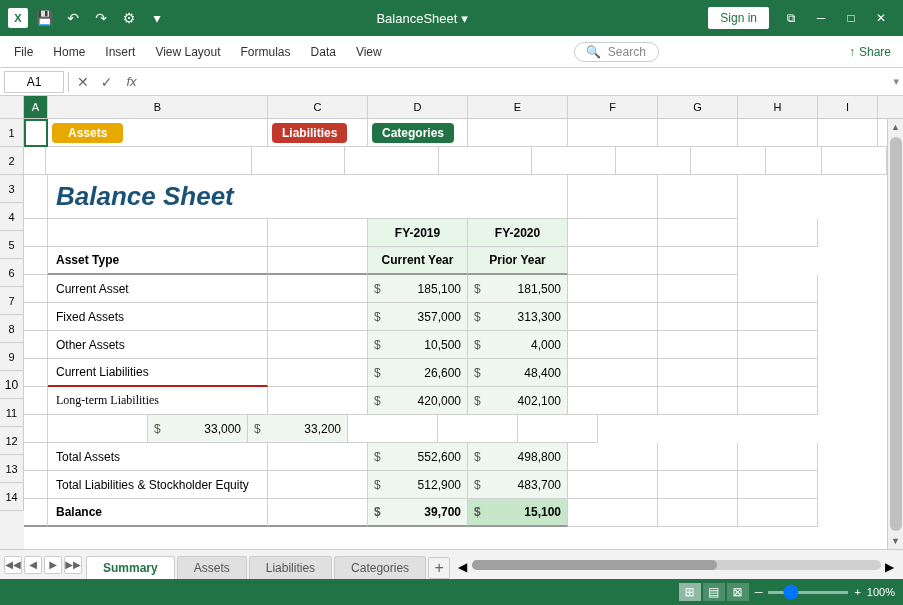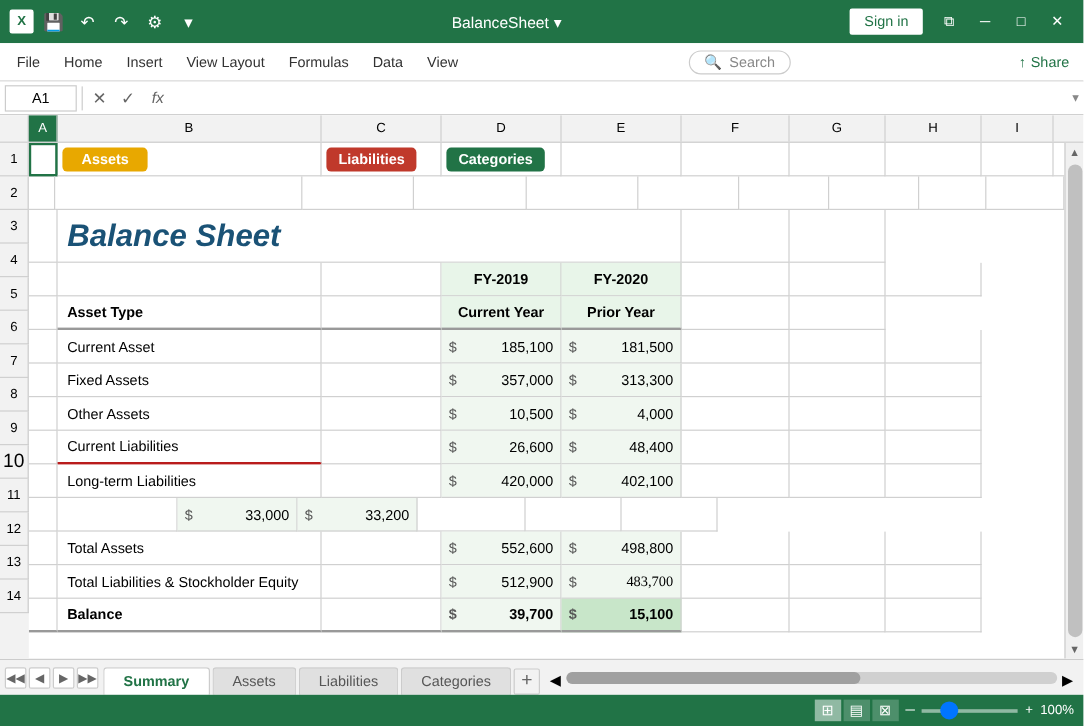--- a/index.html
+++ b/index.html
@@ -131,21 +131,21 @@
       <div style="display:flex; flex-direction:column; background:#f2f2f2; flex-shrink:0;">
         <div style="width:24px; height:28px; display:flex; align-items:center; justify-content:center; border-bottom:1px solid #d0d0d0; border-right:1px solid #ccc; font-size:11px;">1</div>
         <div style="width:24px; height:28px; display:flex; align-items:center; justify-content:center; border-bottom:1px solid #d0d0d0; border-right:1px solid #ccc; font-size:11px;">2</div>
         <div style="width:24px; height:28px; display:flex; align-items:center; justify-content:center; border-bottom:1px solid #d0d0d0; border-right:1px solid #ccc; font-size:11px;">3</div>
         <div style="width:24px; height:28px; display:flex; align-items:center; justify-content:center; border-bottom:1px solid #d0d0d0; border-right:1px solid #ccc; font-size:11px;">4</div>
         <div style="width:24px; height:28px; display:flex; align-items:center; justify-content:center; border-bottom:1px solid #d0d0d0; border-right:1px solid #ccc; font-size:11px;">5</div>
         <div style="width:24px; height:28px; display:flex; align-items:center; justify-content:center; border-bottom:1px solid #d0d0d0; border-right:1px solid #ccc; font-size:11px;">6</div>
         <div style="width:24px; height:28px; display:flex; align-items:center; justify-content:center; border-bottom:1px solid #d0d0d0; border-right:1px solid #ccc; font-size:11px;">7</div>
         <div style="width:24px; height:28px; display:flex; align-items:center; justify-content:center; border-bottom:1px solid #d0d0d0; border-right:1px solid #ccc; font-size:11px;">8</div>
         <div style="width:24px; height:28px; display:flex; align-items:center; justify-content:center; border-bottom:1px solid #d0d0d0; border-right:1px solid #ccc; font-size:11px;">9</div>
-        <div style="width:24px; height:28px; display:flex; align-items:center; justify-content:center; border-bottom:1px solid #d0d0d0; border-right:1px solid #ccc; font-size:16px;text-align:right;">10</div>
+        <div style="width:24px; height:28px; display:flex; align-items:center; justify-content:center; border-bottom:1px solid #d0d0d0; border-right:1px solid #ccc; font-size:12px;text-align:right;">10</div>
         <div style="width:24px; height:28px; display:flex; align-items:center; justify-content:center; border-bottom:1px solid #d0d0d0; border-right:1px solid #ccc; font-size:11px;">11</div>
         <div style="width:24px; height:28px; display:flex; align-items:center; justify-content:center; border-bottom:1px solid #d0d0d0; border-right:1px solid #ccc; font-size:11px;">12</div>
         <div style="width:24px; height:28px; display:flex; align-items:center; justify-content:center; border-bottom:1px solid #d0d0d0; border-right:1px solid #ccc; font-size:11px;">13</div>
         <div style="width:24px; height:28px; display:flex; align-items:center; justify-content:center; border-bottom:1px solid #d0d0d0; border-right:1px solid #ccc; font-size:11px;">14</div>
       </div>
 
       <div style="flex:1; overflow:hidden; position:relative;">
 
         <div style="display:flex; height:28px;">
           <div style="width:24px; min-width:24px; height:28px; border-right:1px solid #d0d0d0; border-bottom:1px solid #d0d0d0; outline:2px solid #217346; outline-offset:-2px;"></div>
@@ -280,21 +280,21 @@
     <div style="width:100px; border-right:1px solid #d0d0d0; border-bottom:1px solid #d0d0d0; display:flex; align-items:center; padding:0 6px; font-size:12px; font-weight:400; background:#f0f7f0;">
       <span style="color:#555; margin-right:4px;">$</span>
       <span style="flex:1; text-align:right;">48,400</span>
     </div>
     <div style="width:90px; border-right:1px solid #d0d0d0; border-bottom:1px solid #d0d0d0;"></div>
     <div style="width:80px; border-right:1px solid #d0d0d0; border-bottom:1px solid #d0d0d0;"></div>
     <div style="width:80px; border-right:1px solid #d0d0d0; border-bottom:1px solid #d0d0d0;"></div>
   </div>
             <div style="display: flex; height: 28px;">
     <div style="width:24px; border-right:1px solid #d0d0d0; border-bottom:1px solid #d0d0d0;"></div>
-    <div style="width:220px; border-right:1px solid #d0d0d0; border-bottom:1px solid #d0d0d0; display:flex; align-items:center; padding:0 8px; font-size:12px; font-weight:400;">Long-term Liabilities</div>
+    <div style="width:220px; border-right:1px solid #d0d0d0; border-bottom:1px solid #d0d0d0; display:flex; align-items:center; padding:0 8px; font-size:12px; font-weight:400;font-family:Liberation Serif, serif;">Long-term Liabilities</div>
     <div style="width:100px; border-right:1px solid #d0d0d0; border-bottom:1px solid #d0d0d0;"></div>
     <div style="width:100px; border-right:1px solid #d0d0d0; border-bottom:1px solid #d0d0d0; display:flex; align-items:center; padding:0 6px; font-size:12px; font-weight:400; background:#f0f7f0;">
       <span style="color:#555; margin-right:4px;">$</span>
       <span style="flex:1; text-align:right;">420,000</span>
     </div>
     <div style="width:100px; border-right:1px solid #d0d0d0; border-bottom:1px solid #d0d0d0; display:flex; align-items:center; padding:0 6px; font-size:12px; font-weight:400; background:#f0f7f0;">
       <span style="color:#555; margin-right:4px;">$</span>
       <span style="flex:1; text-align:right;">402,100</span>
     </div>
     <div style="width:90px; border-right:1px solid #d0d0d0; border-bottom:1px solid #d0d0d0;"></div>
@@ -335,21 +335,21 @@
             <div style="display: flex; height: 28px;">
     <div style="width:24px; border-right:1px solid #d0d0d0; border-bottom:1px solid #d0d0d0;"></div>
     <div style="width:220px; border-right:1px solid #d0d0d0; border-bottom:1px solid #d0d0d0; display:flex; align-items:center; padding:0 8px; font-size:12px; font-weight:400;">Total Liabilities &amp; Stockholder Equity</div>
     <div style="width:100px; border-right:1px solid #d0d0d0; border-bottom:1px solid #d0d0d0;"></div>
     <div style="width:100px; border-right:1px solid #d0d0d0; border-bottom:1px solid #d0d0d0; display:flex; align-items:center; padding:0 6px; font-size:12px; font-weight:400; background:#f0f7f0;">
       <span style="color:#555; margin-right:4px;">$</span>
       <span style="flex:1; text-align:right;">512,900</span>
     </div>
     <div style="width:100px; border-right:1px solid #d0d0d0; border-bottom:1px solid #d0d0d0; display:flex; align-items:center; padding:0 6px; font-size:12px; font-weight:400; background:#f0f7f0;">
       <span style="color:#555; margin-right:4px;">$</span>
-      <span style="flex:1; text-align:right;font-family:Liberation Serif, serif;">483,700</span>
+      <span style="flex:1; text-align:right;">483,700</span>
     </div>
     <div style="width:90px; border-right:1px solid #d0d0d0; border-bottom:1px solid #d0d0d0;"></div>
     <div style="width:80px; border-right:1px solid #d0d0d0; border-bottom:1px solid #d0d0d0;"></div>
     <div style="width:80px; border-right:1px solid #d0d0d0; border-bottom:1px solid #d0d0d0;"></div>
   </div>
             <div style="display: flex; height: 28px;">
     <div style="width:24px; border-right:1px solid #d0d0d0; border-bottom:2px solid #999;"></div>
     <div style="width:220px; border-right:1px solid #d0d0d0; border-bottom:2px solid #999; display:flex; align-items:center; padding:0 8px; font-size:12px; font-weight:700;">Balance</div>
     <div style="width:100px; border-right:1px solid #d0d0d0; border-bottom:2px solid #999;"></div>
     <div style="width:100px; border-right:1px solid #d0d0d0; border-bottom:2px solid #999; display:flex; align-items:center; padding:0 6px; font-size:12px; font-weight:700; background:#f0f7f0;">

